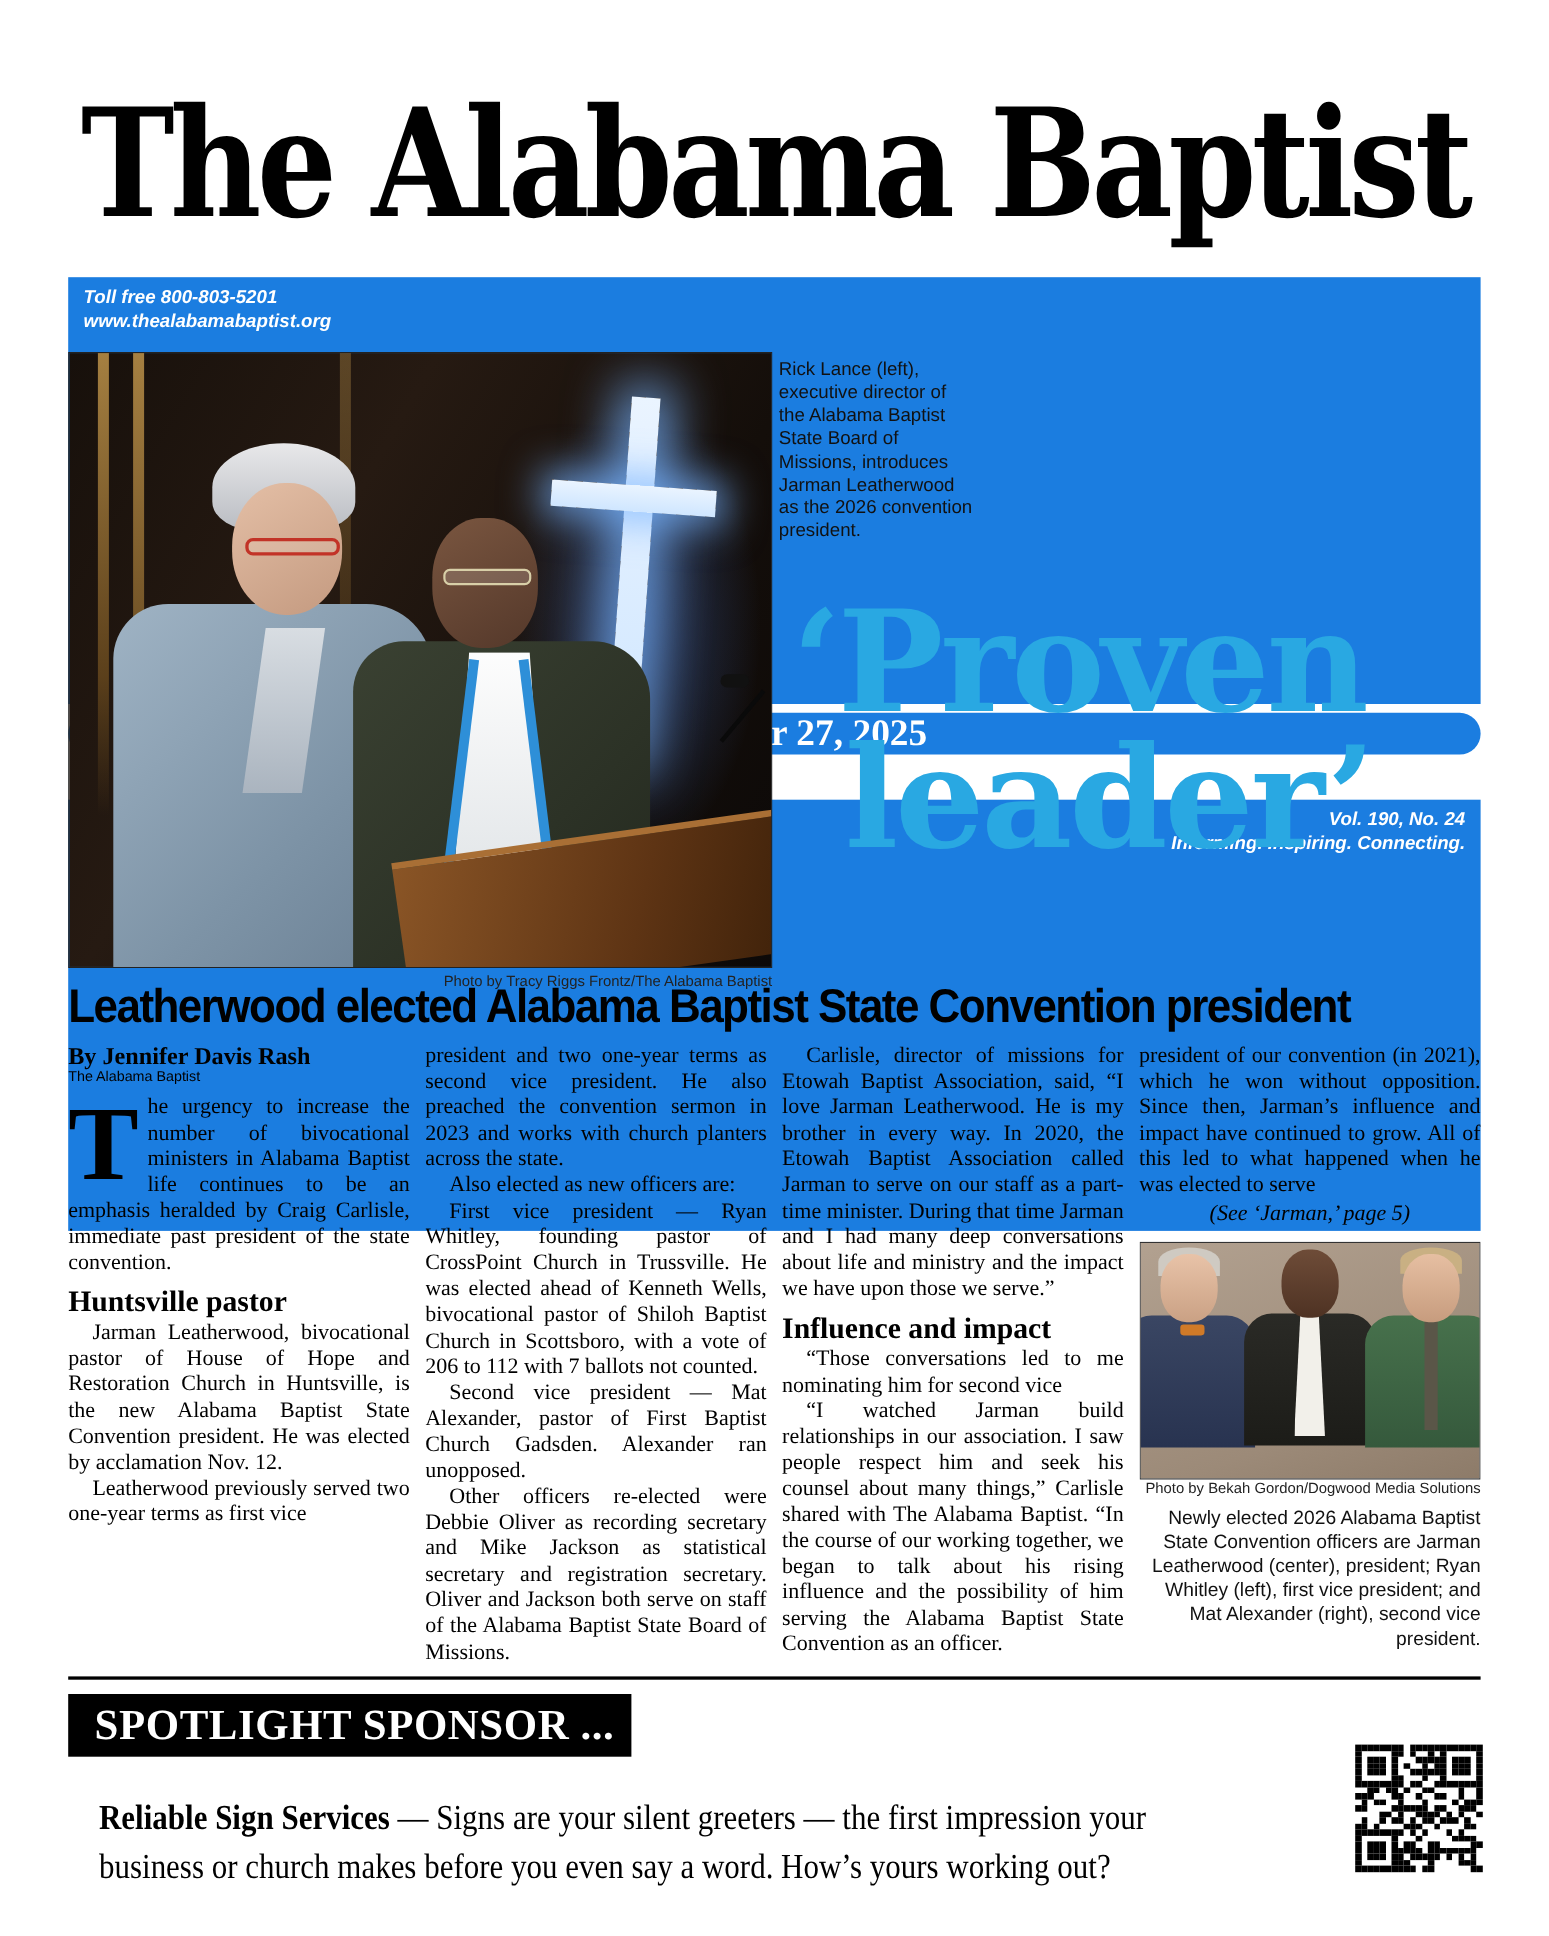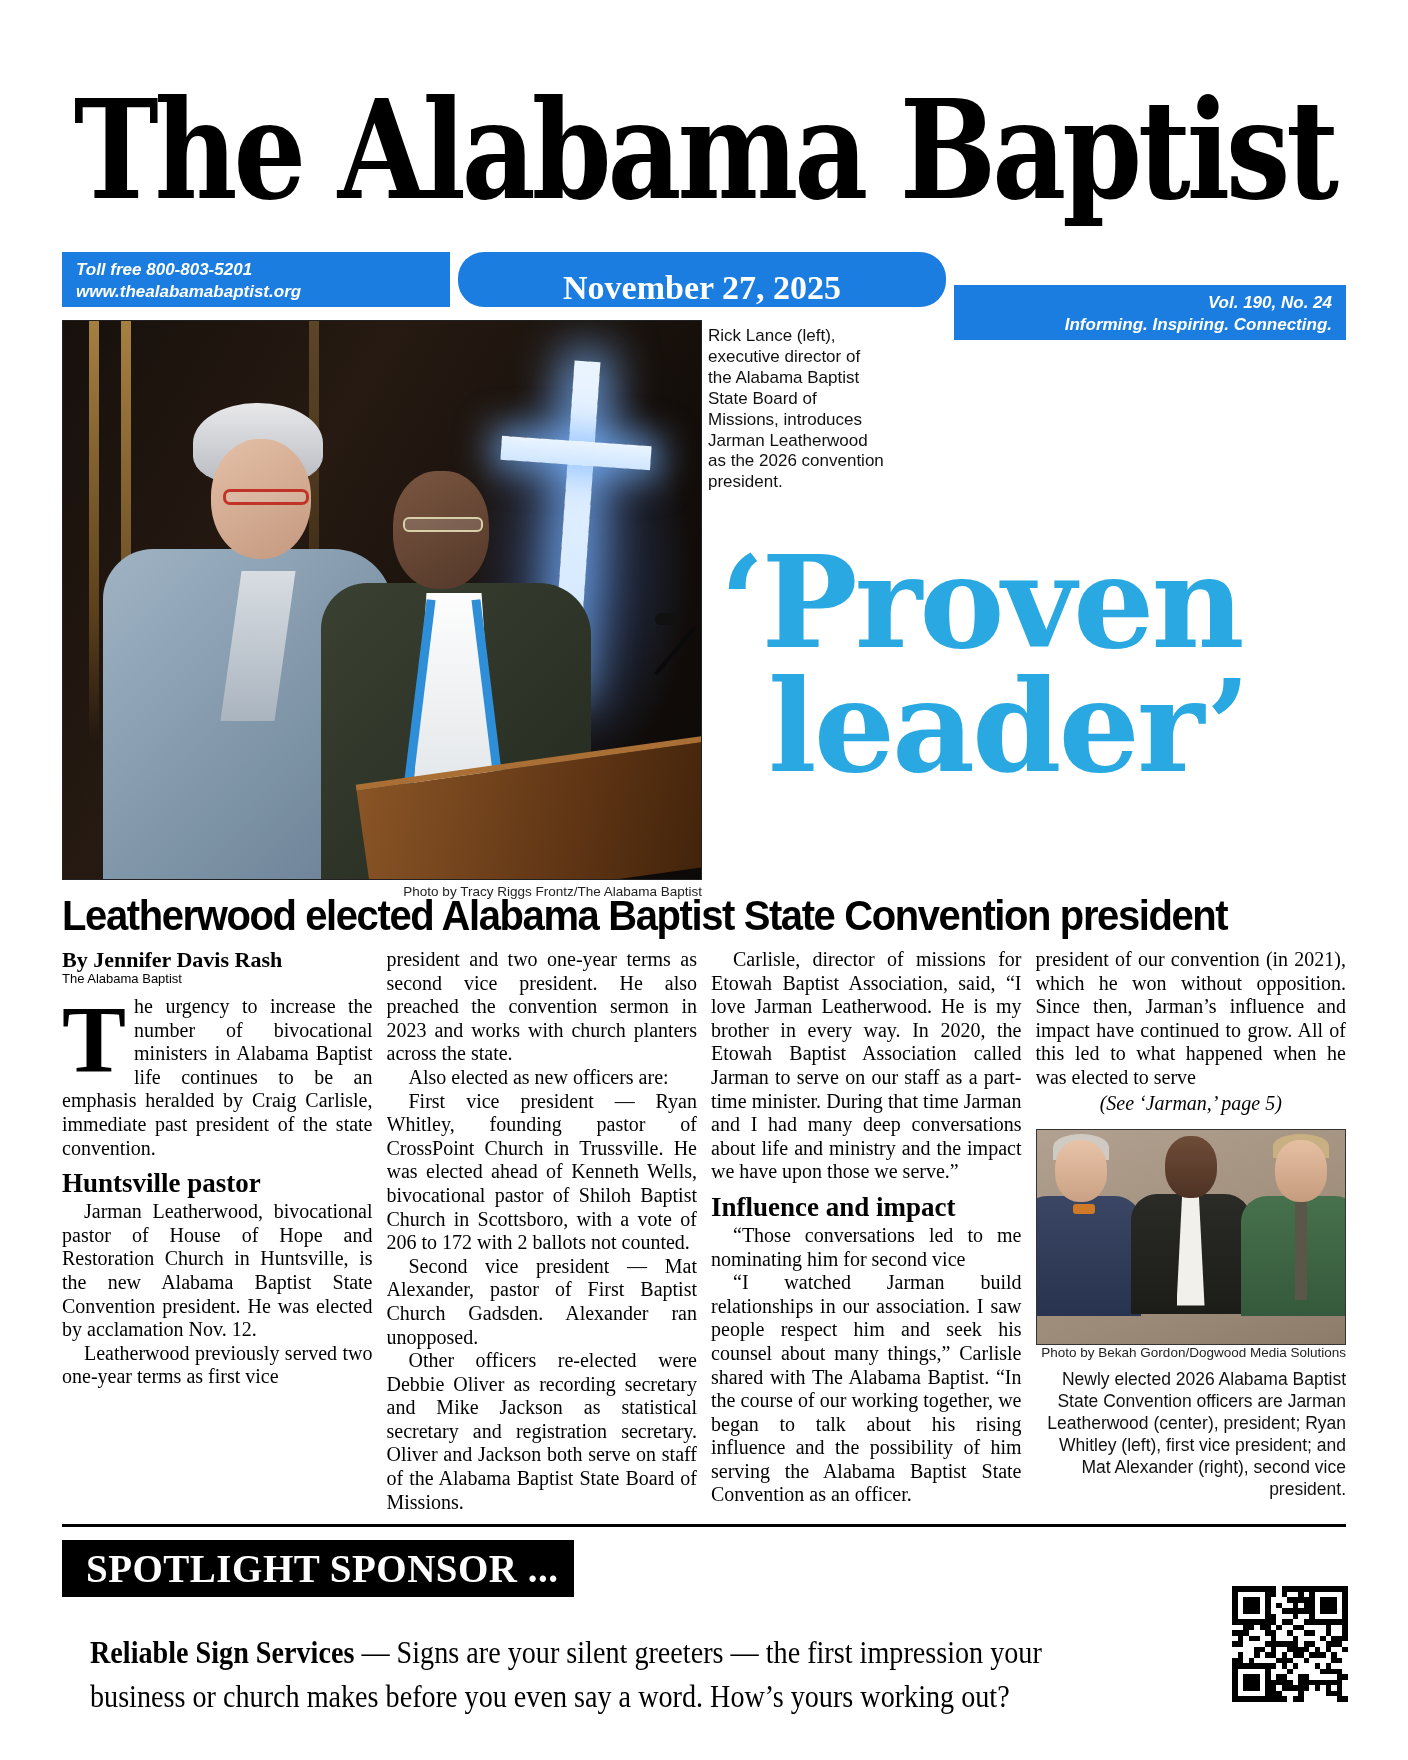--- a/index.html
+++ b/index.html
@@ -18,21 +18,21 @@
     display:flex;align-items:center;justify-content:center;
   }
   .masthead h1{
     font-family:"DejaVu Serif",serif;font-weight:700;font-size:112px;
     letter-spacing:-4px;line-height:1;white-space:nowrap;
     transform:scale(1.02,1.22);transform-origin:center center;
   }
   
   .infobar{
     position:absolute;top:252px;left:62px;width:1284px;height:55px;
-    display:flex;gap:8px;
+    display:flex;gap:8px;flex-direction:column;
   }
   .infobar .seg{background:var(--bar-blue);color:#fff;height:100%;}
   .seg-left{flex:0 0 388px;padding:7px 0 0 14px;}
   .seg-center{flex:1;display:flex;align-items:flex-end;justify-content:center;border-radius:26px;}
   .seg-right{flex:0 0 392px;padding:7px 14px 5px 0;text-align:right;margin-top:33px;}
   .bar-small{
     font-family:"Liberation Sans",sans-serif;font-style:italic;font-weight:700;
     font-size:17px;line-height:1.3;
   }
   .bar-date{
@@ -239,21 +239,21 @@
     <div class="byline-author">By Jennifer Davis Rash</div>
     <div class="byline-org">The Alabama Baptist</div>
     <p class="body-p"><span class="dropcap">T</span><span>he urgency to increase the number of bivocational ministers in Alabama Baptist life continues to be an emphasis heralded by Craig Carlisle, immediate past president of the state convention.</span></p>
     <h3 class="subhead">Huntsville pastor</h3>
     <p class="body-p indent">Jarman Leatherwood, bivocational pastor of House of Hope and Restoration Church in Huntsville, is the new Alabama Baptist State Convention president. He was elected by acclamation Nov. 12.</p>
     <p class="body-p indent">Leatherwood previously served two one-year terms as first vice</p>
   </div>
   <div class="col">
     <p class="body-p">president and two one-year terms as second vice president. He also preached the convention sermon in 2023 and works with church planters across the state.</p>
     <p class="body-p indent">Also elected as new officers are:</p>
-    <p class="body-p indent">First vice president — Ryan Whitley, founding pastor of CrossPoint Church in Trussville. He was elected ahead of Kenneth Wells, bivocational pastor of Shiloh Baptist Church in Scottsboro, with a vote of 206 to 172 with 2 ballots not counted.</p>
+    <p class="body-p indent">First vice president — Ryan Whitley, founding pastor of CrossPoint Church in Trussville. He was elected ahead of Kenneth Wells, bivocational pastor of Shiloh Baptist Church in Scottsboro, with a vote of 206 to 112 with 7 ballots not counted.</p>
     <p class="body-p indent">Second vice president — Mat Alexander, pastor of First Baptist Church Gadsden. Alexander ran unopposed.</p>
     <p class="body-p indent">Other officers re-elected were Debbie Oliver as recording secretary and Mike Jackson as statistical secretary and registration secretary. Oliver and Jackson both serve on staff of the Alabama Baptist State Board of Missions.</p>
   </div>
   <div class="col">
     <p class="body-p indent">Carlisle, director of missions for Etowah Baptist Association, said, “I love Jarman Leatherwood. He is my brother in every way. In 2020, the Etowah Baptist Association called Jarman to serve on our staff as a part-time minister. During that time Jarman and I had many deep conversations about life and ministry and the impact we have upon those we serve.”</p>
     <h3 class="subhead">Influence and impact</h3>
     <p class="body-p indent">“Those conversations led to me nominating him for second vice</p>
     <p class="body-p indent">“I watched Jarman build relationships in our association. I saw people respect him and seek his counsel about many things,” Carlisle shared with The Alabama Baptist. “In the course of our working together, we began to talk about his rising influence and the possibility of him serving the Alabama Baptist State Convention as an officer.</p>
   </div>
   <div class="col">

